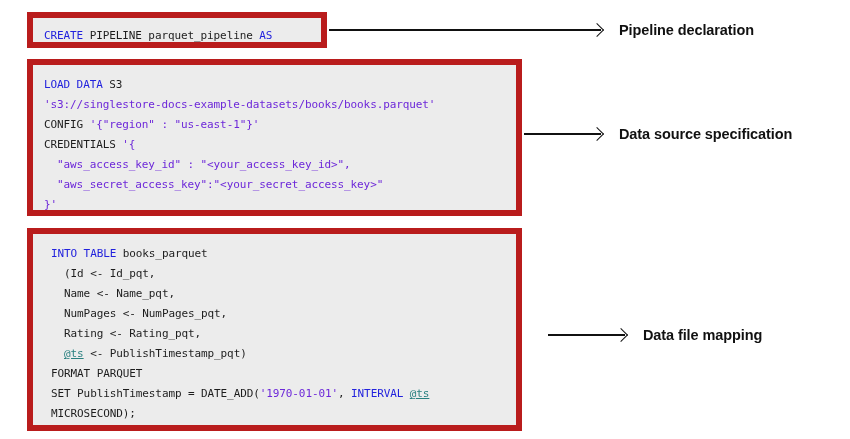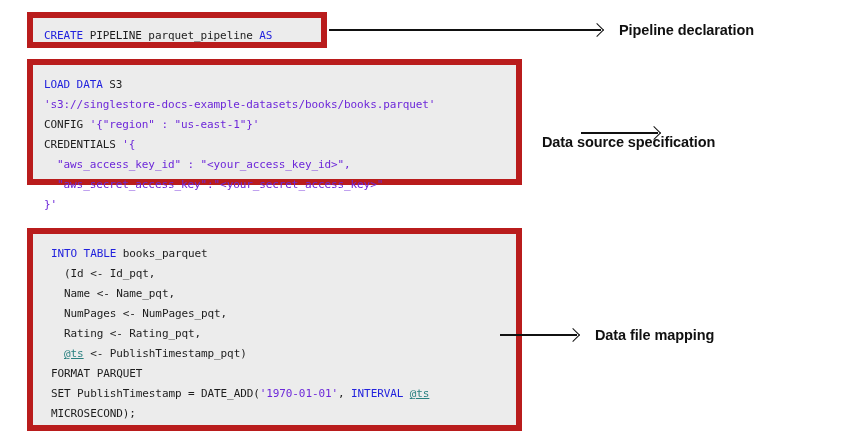--- a/index.html
+++ b/index.html
@@ -46,21 +46,21 @@
     left: 27px;
     top: 12px;
     width: 300px;
     height: 36px;
     padding: 8px 0 0 11px;
   }
   #box-source {
     left: 27px;
     top: 59px;
     width: 495px;
-    height: 126px;
+    height: 157px;
     padding: 10px 0 0 11px;
   }
   #box-mapping {
     left: 27px;
     top: 228px;
     width: 495px;
     height: 203px;
     padding: 10px 0 0 18px;
   }
 
@@ -102,24 +102,24 @@
     font-weight: bold;
     color: #111111;
     white-space: nowrap;
     margin-left: 18px;
     letter-spacing: -0.1px;
   }
 
   #annotation-declaration { left: 329px; top: 20px;  }
   #annotation-declaration .arrow { width: 272px; }
 
-  #annotation-source      { left: 524px; top: 132px; flex-direction: column; }
+  #annotation-source      { left: 524px; top: 124px; }
   #annotation-source .arrow { width: 77px; }
 
-  #annotation-mapping     { left: 500px; top: 325px; }
+  #annotation-mapping     { left: 548px; top: 325px; }
   #annotation-mapping .arrow { width: 77px; }
 </style>
 </head>
 <body>
 
 <div id="canvas">
 
   <div class="code-box" id="box-declaration"><div class="code-line"><span class="tok-kw">CREATE</span><span class="tok-plain"> PIPELINE parquet_pipeline </span><span class="tok-kw">AS</span></div></div>
 
   <div class="annotation" id="annotation-declaration">

